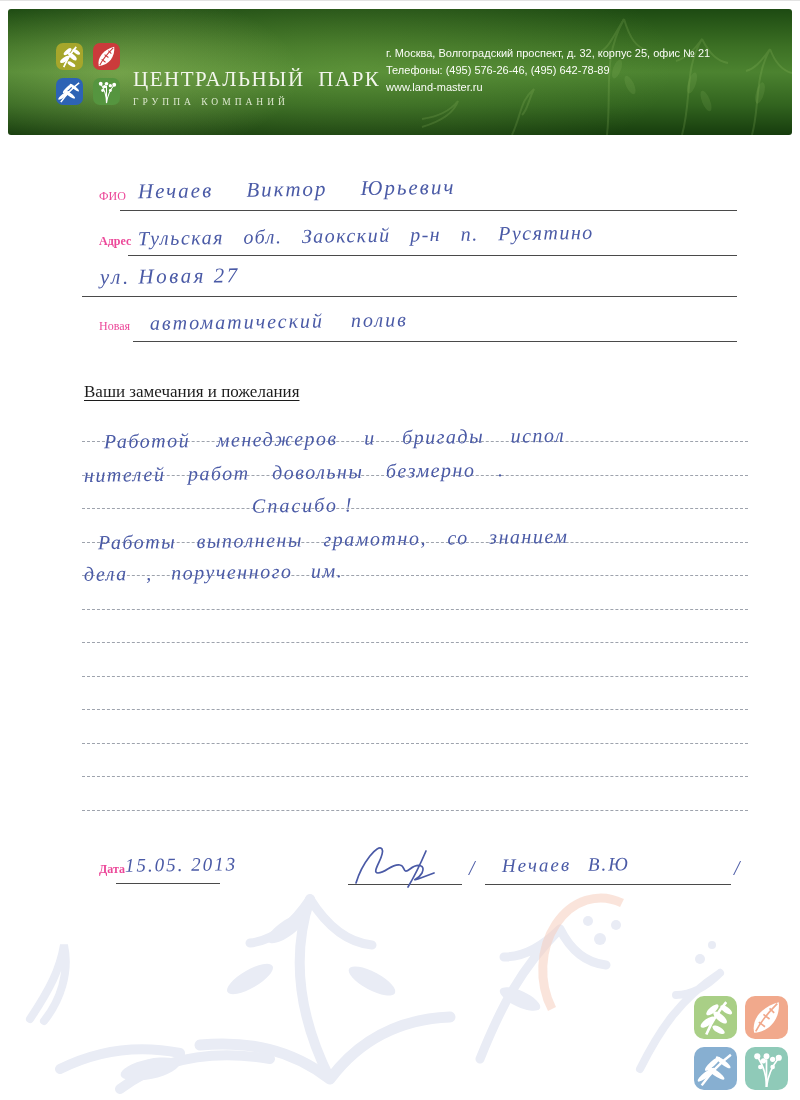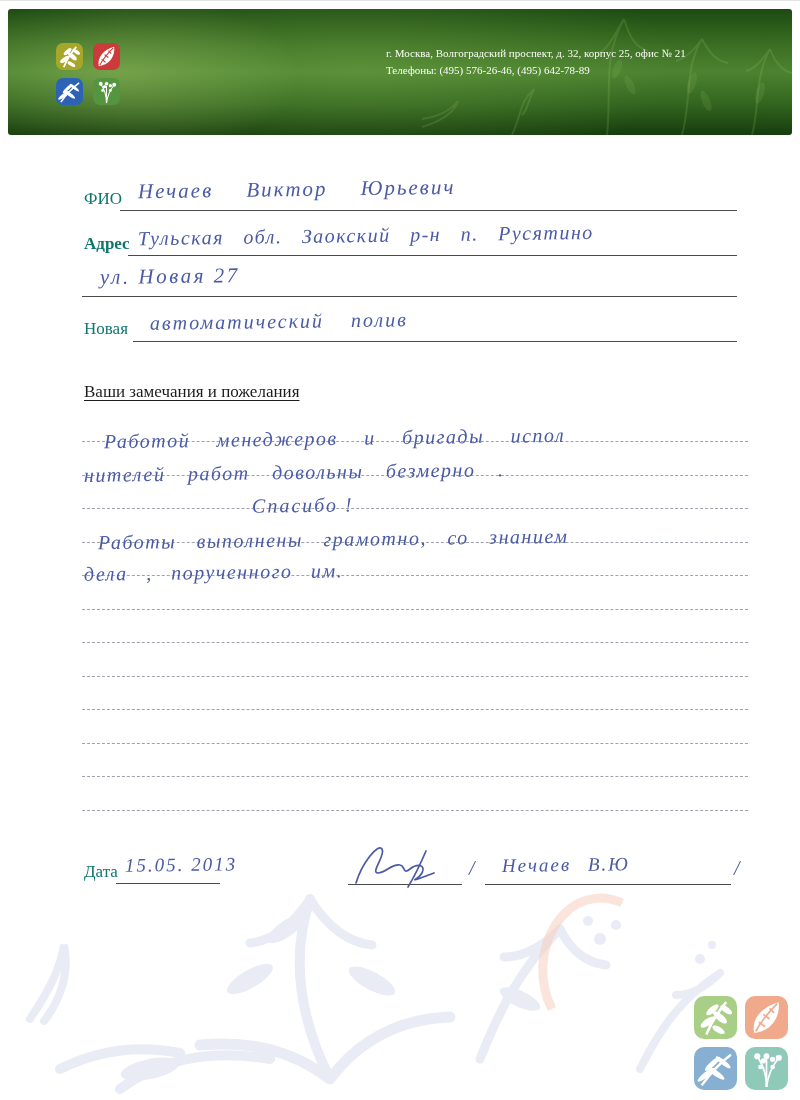--- a/index.html
+++ b/index.html
@@ -18,24 +18,24 @@
   .logo-grid.header-pos{left:48px;top:34px;}
   .logo-sq{border-radius:7px;position:relative;overflow:hidden;}
   .logo-sq svg{position:absolute;inset:0;width:100%;height:100%;}
   .sq-twig{background:#a6a62b;}
   .sq-leaf{background:#cb3b3b;}
   .sq-palm{background:#2d63b5;}
   .sq-berries{background:#55953f;}
   .brand{position:absolute;left:125px;top:58px;color:#f3f6ec;}
   .brand-title{font-family:"Liberation Serif",serif;font-size:21px;letter-spacing:1.5px;word-spacing:7px;white-space:nowrap;}
   .brand-sub{font-family:"Liberation Serif",serif;font-size:9.5px;letter-spacing:4px;color:#dde8cf;margin-top:5px;}
-  .contacts{position:absolute;left:378px;top:36px;color:#fbfdf8;font-size:11px;line-height:17px;white-space:nowrap;font-family:Liberation Serif, serif;}
-
-  
-  .lbl{position:absolute;font-family:"Liberation Serif",serif;font-size:17px;color:#0f766e;white-space:nowrap;}
+  .contacts{position:absolute;left:378px;top:36px;color:#fbfdf8;font-size:11px;line-height:17px;white-space:nowrap;}
+
+  
+  .lbl{position:absolute;font-family:"Liberation Serif",serif;font-size:12px;color:#ec4899;white-space:nowrap;margin-left:15px;}
   .rule{position:absolute;border-bottom:1.4px solid #4a4a4a;}
   .dash-rule{position:absolute;left:82px;width:666px;border-bottom:1.5px dashed rgba(125,132,145,.75);}
   .hw{position:absolute;font-family:"Liberation Serif",serif;font-style:italic;color:#4a5aa6;white-space:nowrap;transform:rotate(-0.8deg);}
   .heading{position:absolute;left:84px;top:381px;font-family:"Liberation Serif",serif;font-size:17px;color:#1c1c1c;
     text-decoration:underline;text-underline-offset:3px;}
   .slash{position:absolute;font-family:"Liberation Serif",serif;font-style:italic;font-size:20px;color:#4a5aa6;}
 
   
   .sig{position:absolute;left:348px;top:838px;}
 
@@ -118,24 +118,29 @@
               <circle cx="14" cy="6" r="1.9"></circle>
               <circle cx="18" cy="8" r="1.7"></circle>
               <circle cx="22" cy="7" r="2"></circle>
               <circle cx="10" cy="13" r="1.5"></circle>
               <circle cx="18" cy="13" r="1.5"></circle>
             </g>
           </svg>
       </div>
     </div>
 
+    <div class="brand">
+      <div class="brand-title">ЦЕНТРАЛЬНЫЙ ПАРК</div>
+      <div class="brand-sub">ГРУППА КОМПАНИЙ</div>
+    </div>
 
     <div class="contacts">
       <div>г. Москва, Волгоградский проспект, д. 32, корпус 25, офис № 21</div>
       <div>Телефоны: (495) 576-26-46, (495) 642-78-89</div>
+      <div>www.land-master.ru</div>
     </div>
   </div>
 
   <div class="lbl" style="left:84px;top:188px;">ФИО</div>
   <div class="rule" style="left:120px;top:178px;width:617px;height:31px;"></div>
   <div class="hw" style="left:138px;top:176px;font-size:21px;letter-spacing:2px;word-spacing:26px;">Нечаев  Виктор  Юрьевич</div>
 
   <div class="lbl" style="left:84px;top:233px;font-weight:bold;">Адрес</div>
   <div class="rule" style="left:128px;top:223px;width:609px;height:31px;"></div>
   <div class="hw" style="left:138px;top:223px;font-size:20px;letter-spacing:1.5px;word-spacing:13px;">Тульская  обл.  Заокский  р-н   п. Русятино</div>
@@ -160,21 +165,21 @@
   <div class="dash-rule" style="top:742px;"></div>
   <div class="dash-rule" style="top:775px;"></div>
   <div class="dash-rule" style="top:809px;"></div>
 
   <div class="hw" style="left:104px;top:426px;font-size:20px;letter-spacing:1.5px;word-spacing:20px;">Работой  менеджеров  и  бригады  испол</div>
   <div class="hw" style="left:84px;top:460px;font-size:20px;letter-spacing:1.5px;word-spacing:16px;">нителей  работ  довольны  безмерно .</div>
   <div class="hw" style="left:252px;top:493px;font-size:20px;letter-spacing:2px;">Спасибо !</div>
   <div class="hw" style="left:98px;top:527px;font-size:20px;letter-spacing:1.5px;word-spacing:14px;">Работы  выполнены  грамотно, со  знанием</div>
   <div class="hw" style="left:84px;top:560px;font-size:20px;letter-spacing:1.5px;word-spacing:12px;">дела ,  порученного  им.</div>
 
-  <div class="lbl" style="left:84px;top:861px;">Дата</div>
+  <div class="lbl" style="left:84px;top:861px;font-weight:bold;">Дата</div>
   <div class="rule" style="left:116px;top:852px;width:104px;height:30px;"></div>
   <div class="hw" style="left:125px;top:853px;font-size:19px;letter-spacing:2px;">15.05. 2013</div>
 
   <div class="rule" style="left:348px;top:853px;width:114px;height:30px;"></div>
   <svg class="sig" width="120" height="50" viewBox="0 0 120 50">
     <path d="M8 44 C14 24 30 4 34 10 C38 16 22 34 30 34 C38 34 44 24 52 26 C58 27 54 36 62 30 C70 24 78 26 74 34 C71 40 62 42 70 40 L86 34 M78 12 C72 26 66 38 60 48" fill="none" stroke="#4a5aa6" stroke-width="1.7" stroke-linecap="round"></path>
   </svg>
   <div class="slash" style="left:469px;top:856px;">/</div>
   <div class="rule" style="left:485px;top:853px;width:246px;height:30px;"></div>
   <div class="hw" style="left:502px;top:853px;font-size:19px;letter-spacing:2px;word-spacing:10px;">Нечаев  В.Ю</div>

